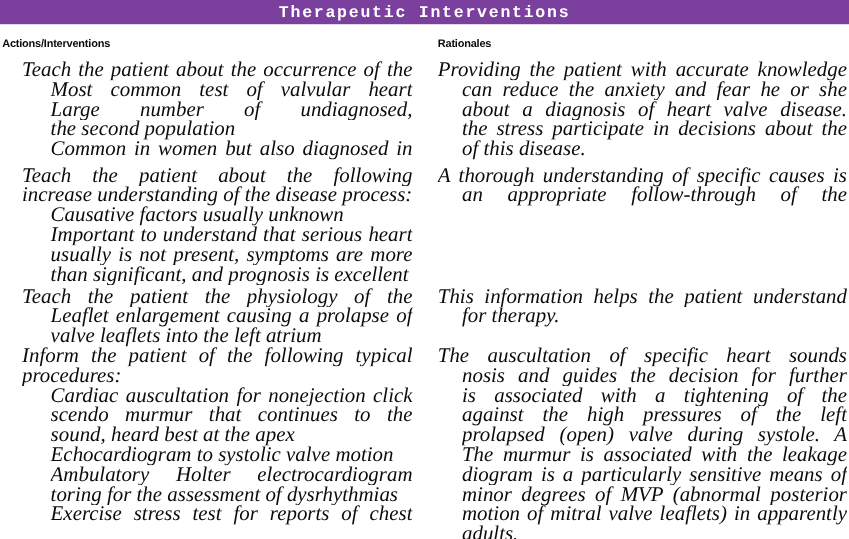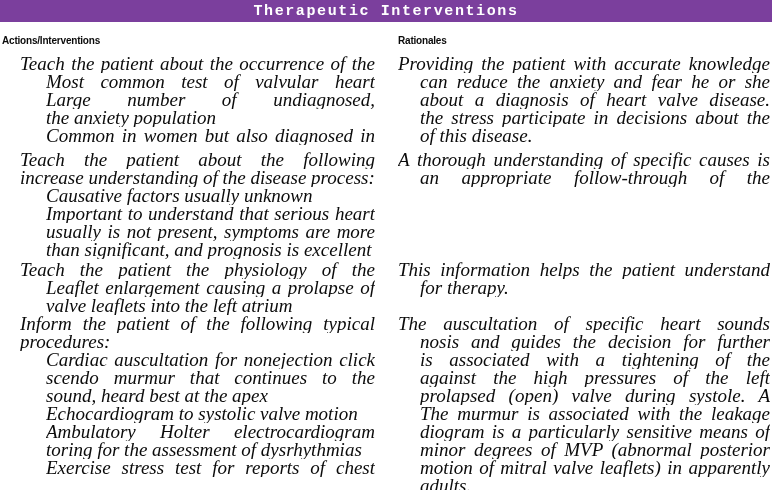--- a/index.html
+++ b/index.html
@@ -90,21 +90,21 @@
           <div class="action sub">
             <span class="marker-box"><span class="dot"></span></span>
             <div class="lines">
               <div class="line first last">Most common test of valvular heart disease</div>
             </div>
           </div>
           <div class="action sub">
             <span class="marker-box"><span class="dot"></span></span>
             <div class="lines">
               <div class="line first">Large number of undiagnosed, asymptomatic people in</div>
-              <div class="line last">the anxiety population</div>
+              <div class="line last">the second population</div>
             </div>
           </div>
           <div class="action sub">
             <span class="marker-box"><span class="dot"></span></span>
             <div class="lines">
               <div class="line first last">Common in women but also diagnosed in men</div>
             </div>
           </div>
         </div>
         <div class="rationale-cell">

